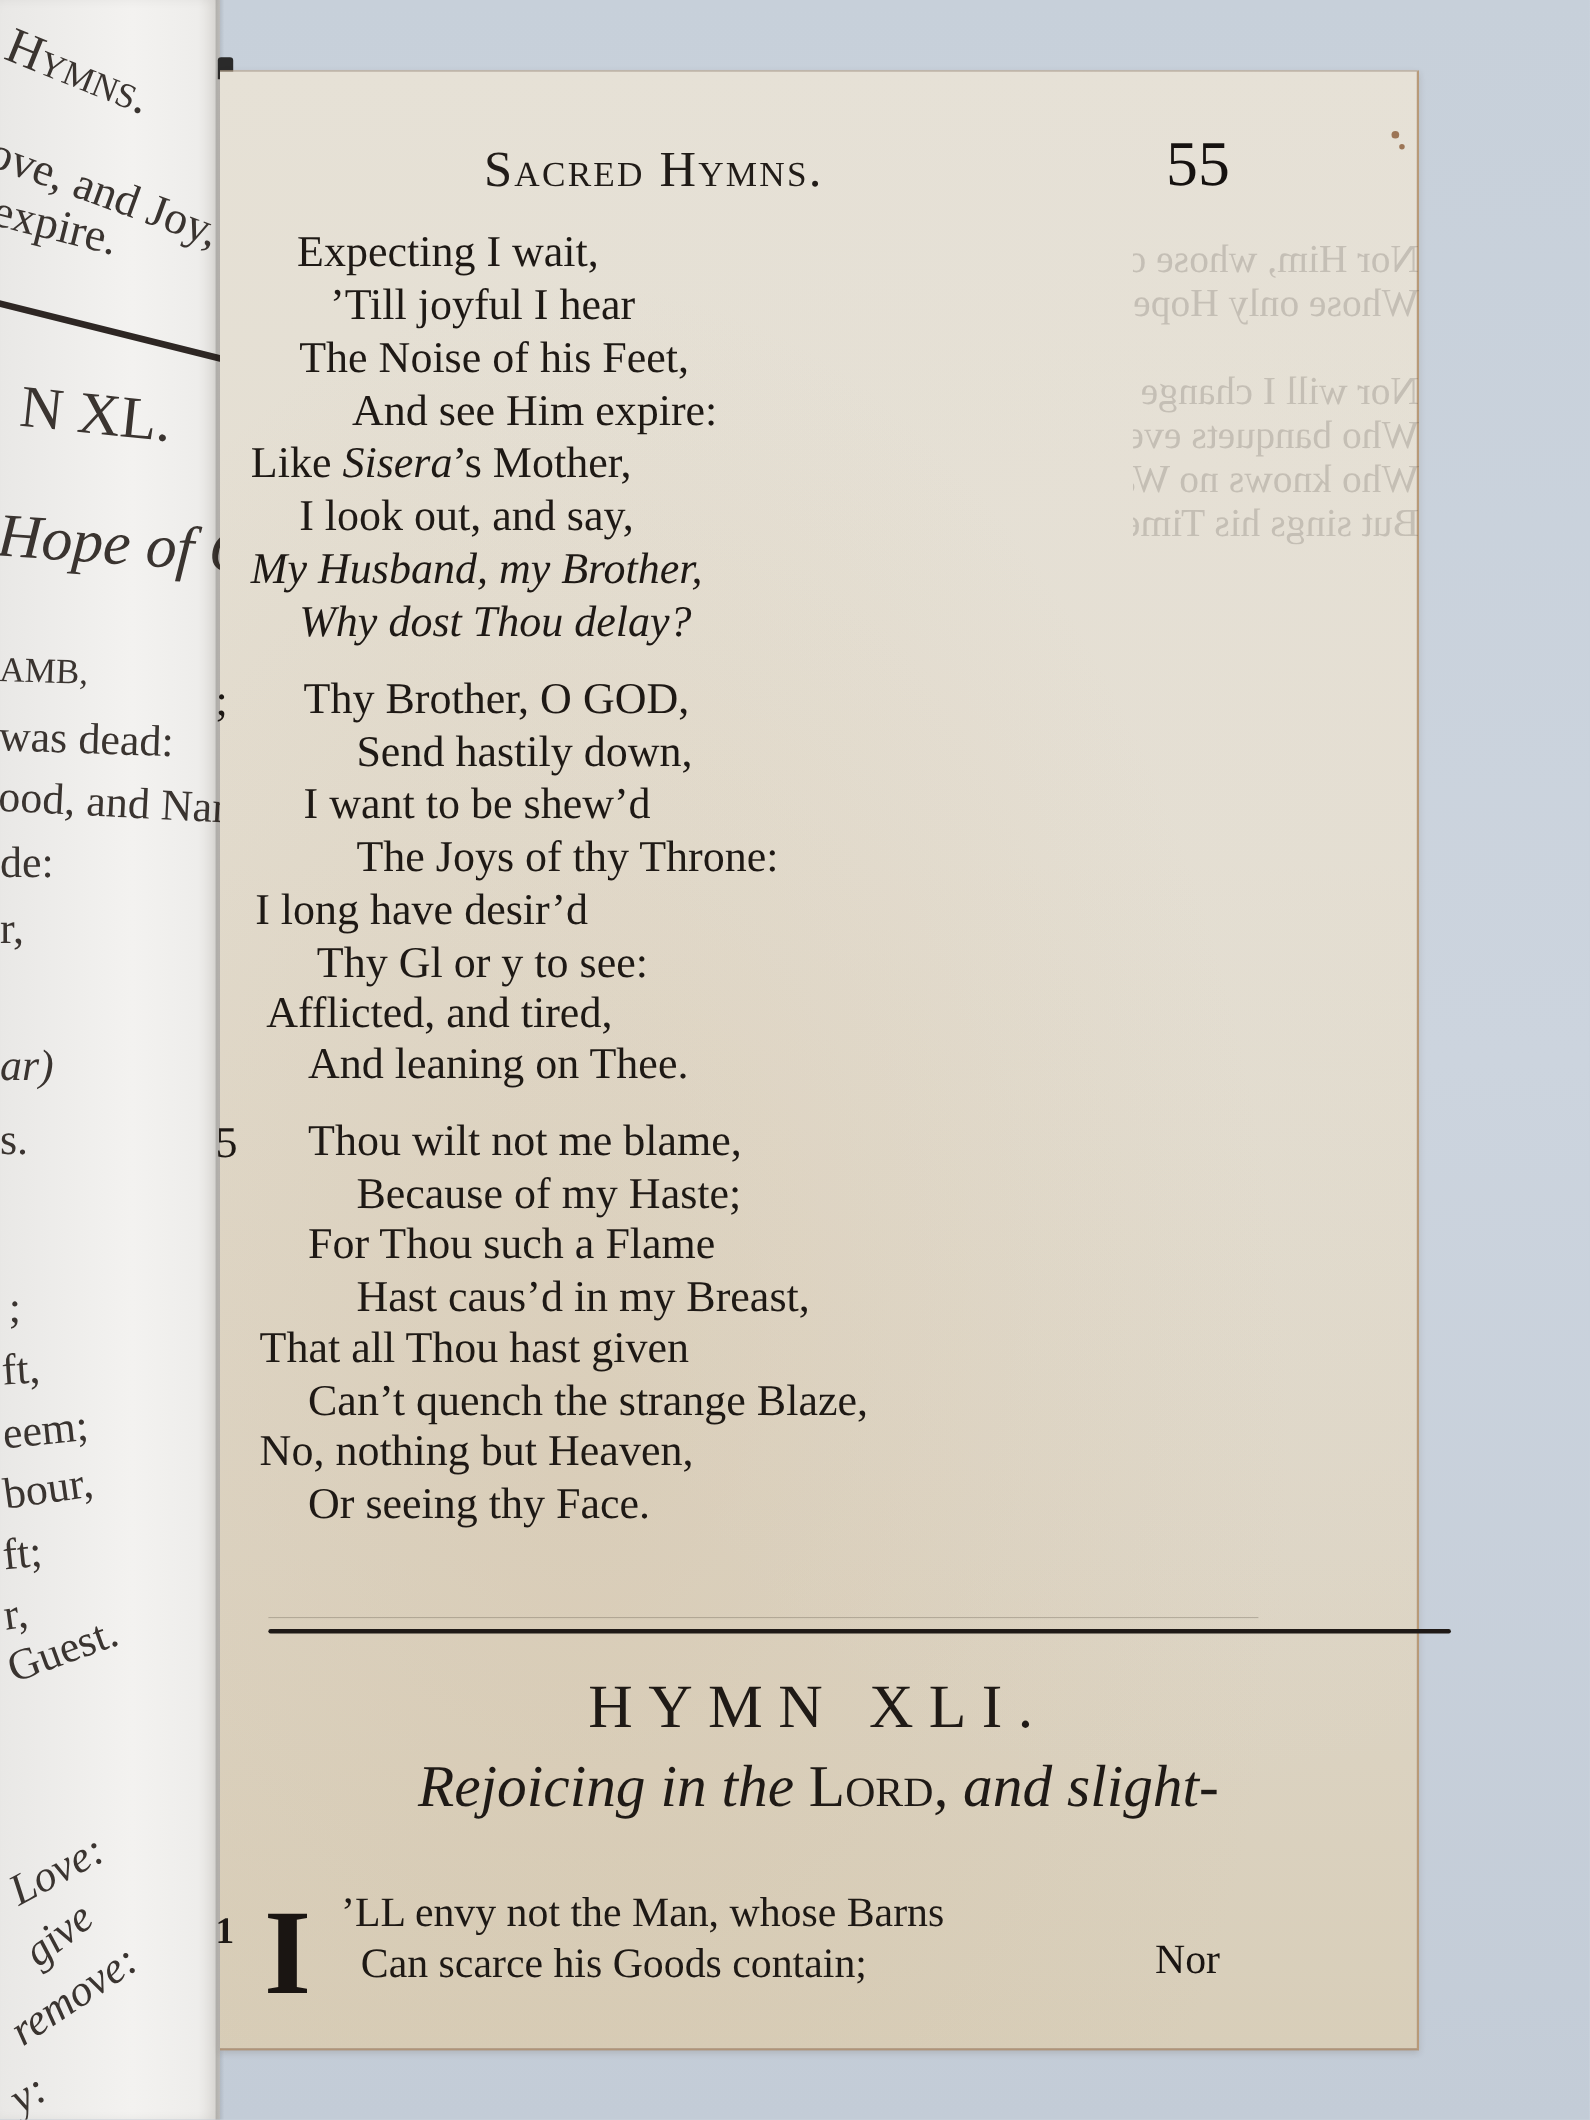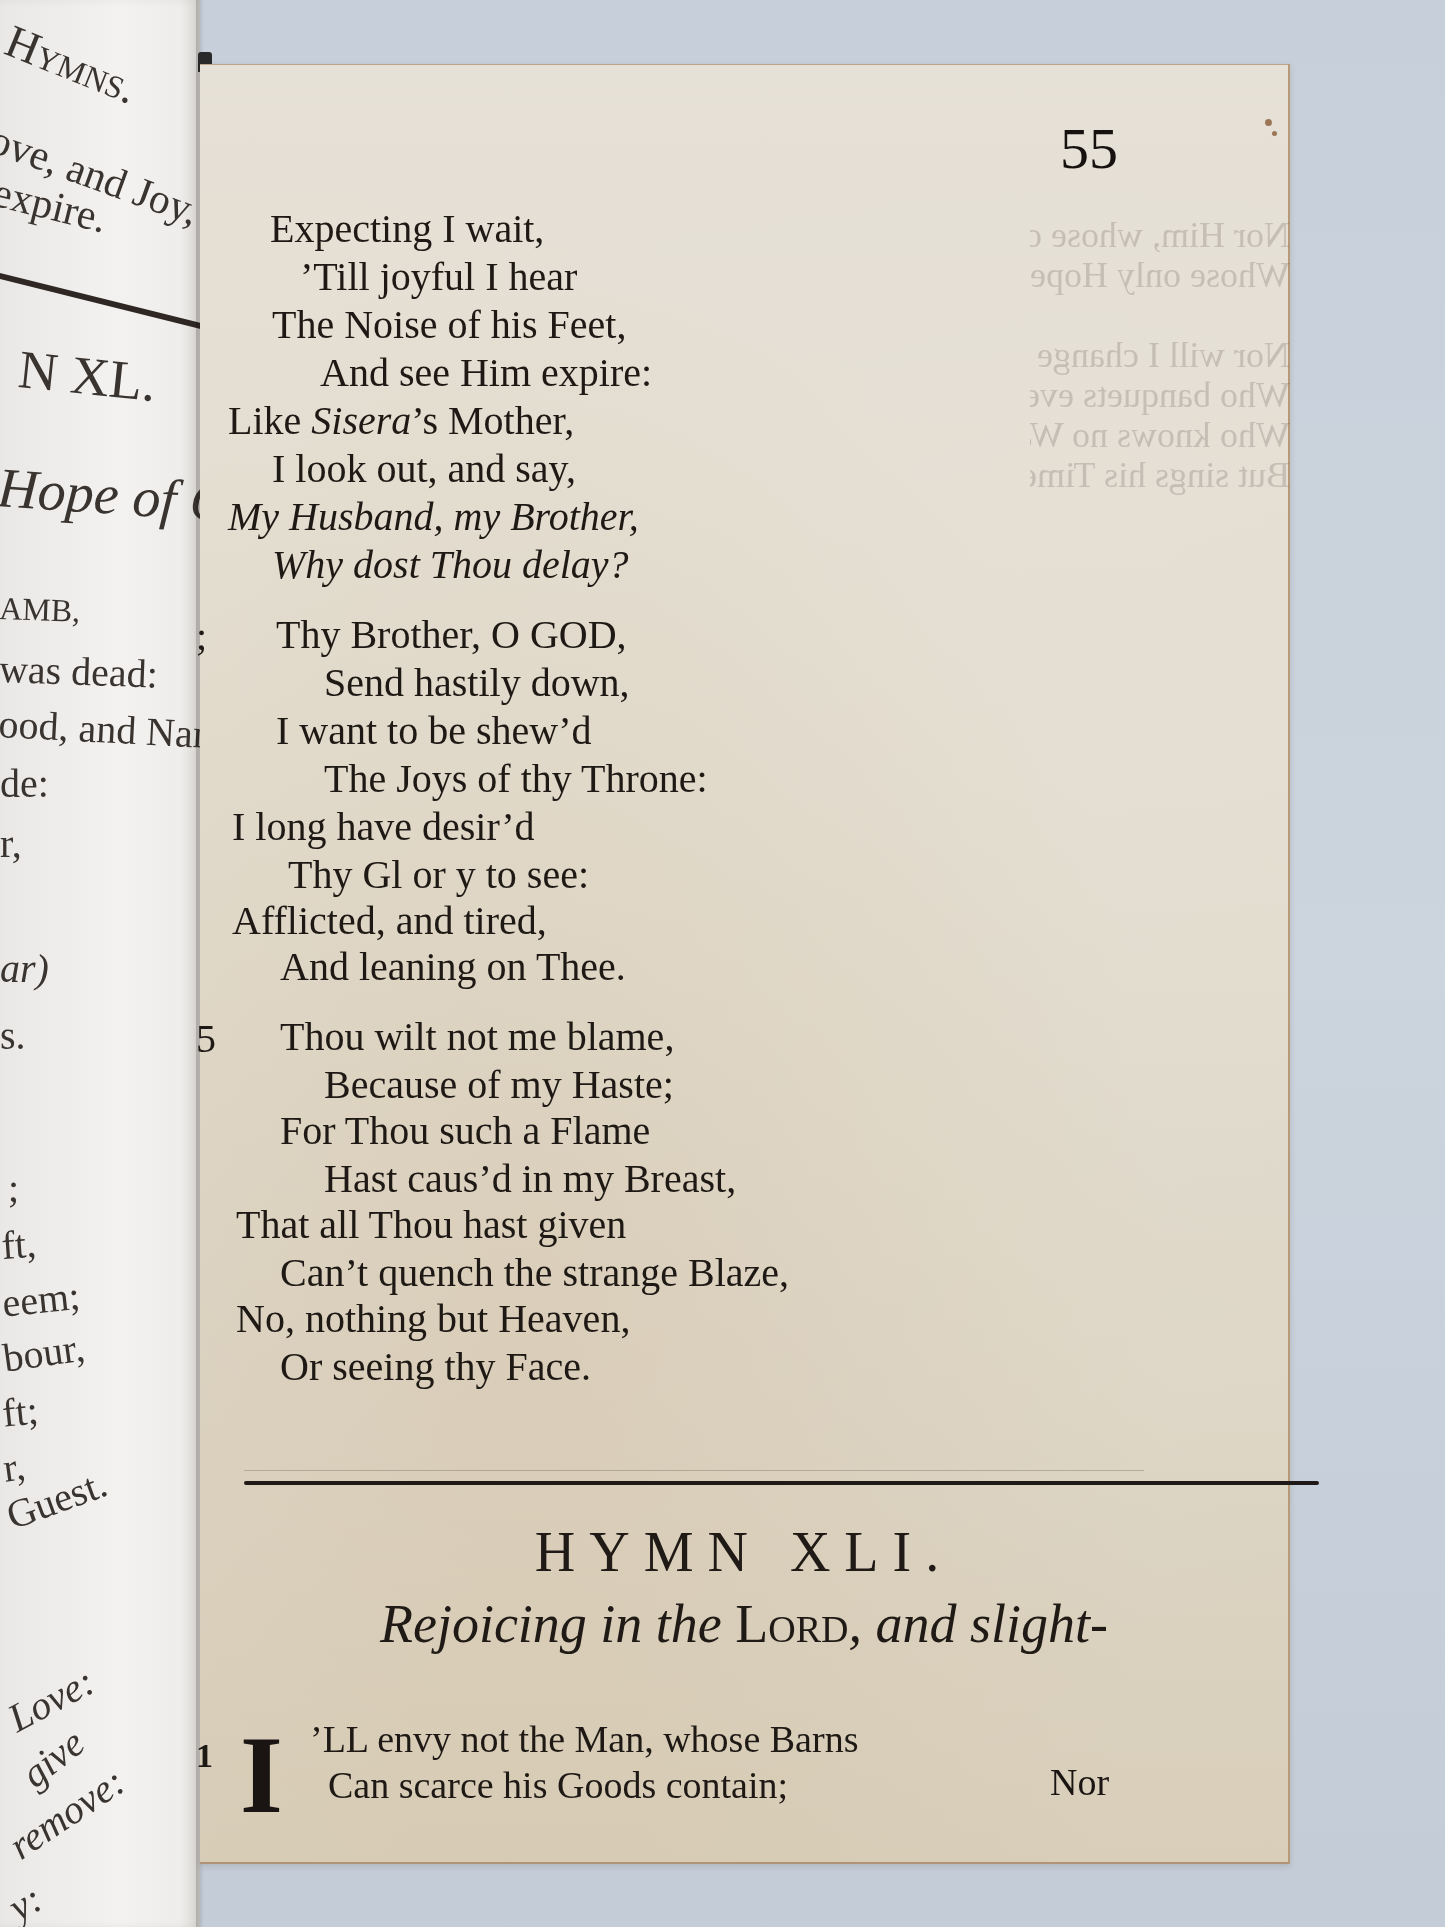--- a/index.html
+++ b/index.html
@@ -216,39 +216,40 @@
   <div class="showthrough" id="showthrough">
       <div style="height: 40px;">Nor Him, whose only Joy</div>
       <div style="height: 40px;">Whose only Hope is G</div>
       <div style="height: 40px;"></div>
       <div style="height: 40px;">Nor will I change my</div>
       <div style="height: 40px;">Who banquets every</div>
       <div style="height: 40px;">Who knows no Want,</div>
       <div style="height: 40px;">But sings his Time</div>
     </div>
 
+  <div class="running-head">Sacred Hymns.</div>
   <div class="page-number">55</div>
 
   <div id="verse-container">
       <div class="verse-line" style="left: 70px; top: 140px;"><span>Expecting I wait,</span></div>
       <div class="verse-line" style="left: 100px; top: 188px;"><span>’Till joyful I hear</span></div>
       <div class="verse-line" style="left: 72px; top: 236px;"><span>The Noise of his Feet,</span></div>
       <div class="verse-line" style="left: 120px; top: 284px;"><span>And see Him expire:</span></div>
       <div class="verse-line" style="left: 28px; top: 332px;"><span>Like </span><em>Sisera</em><span>’s Mother,</span></div>
       <div class="verse-line" style="left: 72px; top: 380px;"><span>I look out,  and say,</span></div>
       <div class="verse-line" style="left: 28px; top: 428px;"><em>My Husband, my Brother,</em></div>
       <div class="verse-line" style="left: 72px; top: 476px;"><em>Why dost Thou delay?</em></div>
       <div class="stanza-num" style="left: -4px; top: 548px;">;</div>
       <div class="verse-line" style="left: 76px; top: 546px;"><span>Thy Brother, O GOD,</span></div>
       <div class="verse-line" style="left: 124px; top: 594px;"><span>Send hastily down,</span></div>
       <div class="verse-line" style="left: 76px; top: 642px;"><span>I want to be shew’d</span></div>
       <div class="verse-line" style="left: 124px; top: 690px;"><span>The Joys of thy Throne:</span></div>
       <div class="verse-line" style="left: 32px; top: 738px;"><span>I long have desir’d</span></div>
       <div class="verse-line" style="left: 88px; top: 786px;"><span>Thy Gl or y to see:</span></div>
-      <div class="verse-line" style="left: 32px; top: 832px;"><span>Afflicted,  and tired,</span></div>
+      <div class="verse-line" style="left: 42px; top: 832px;"><span>Afflicted,  and tired,</span></div>
       <div class="verse-line" style="left: 80px; top: 878px;"><span>And leaning on Thee.</span></div>
       <div class="stanza-num" style="left: -4px; top: 950px;">5</div>
       <div class="verse-line" style="left: 80px; top: 948px;"><span>Thou wilt not me blame,</span></div>
       <div class="verse-line" style="left: 124px; top: 996px;"><span>Because of my Haste;</span></div>
       <div class="verse-line" style="left: 80px; top: 1042px;"><span>For Thou such a Flame</span></div>
       <div class="verse-line" style="left: 124px; top: 1090px;"><span>Hast caus’d in my Breast,</span></div>
       <div class="verse-line" style="left: 36px; top: 1136px;"><span>That all Thou hast given</span></div>
       <div class="verse-line" style="left: 80px; top: 1184px;"><span>Can’t quench the strange Blaze,</span></div>
       <div class="verse-line" style="left: 36px; top: 1230px;"><span>No,  nothing but Heaven,</span></div>
       <div class="verse-line" style="left: 80px; top: 1278px;"><span>Or seeing thy Face.</span></div>

